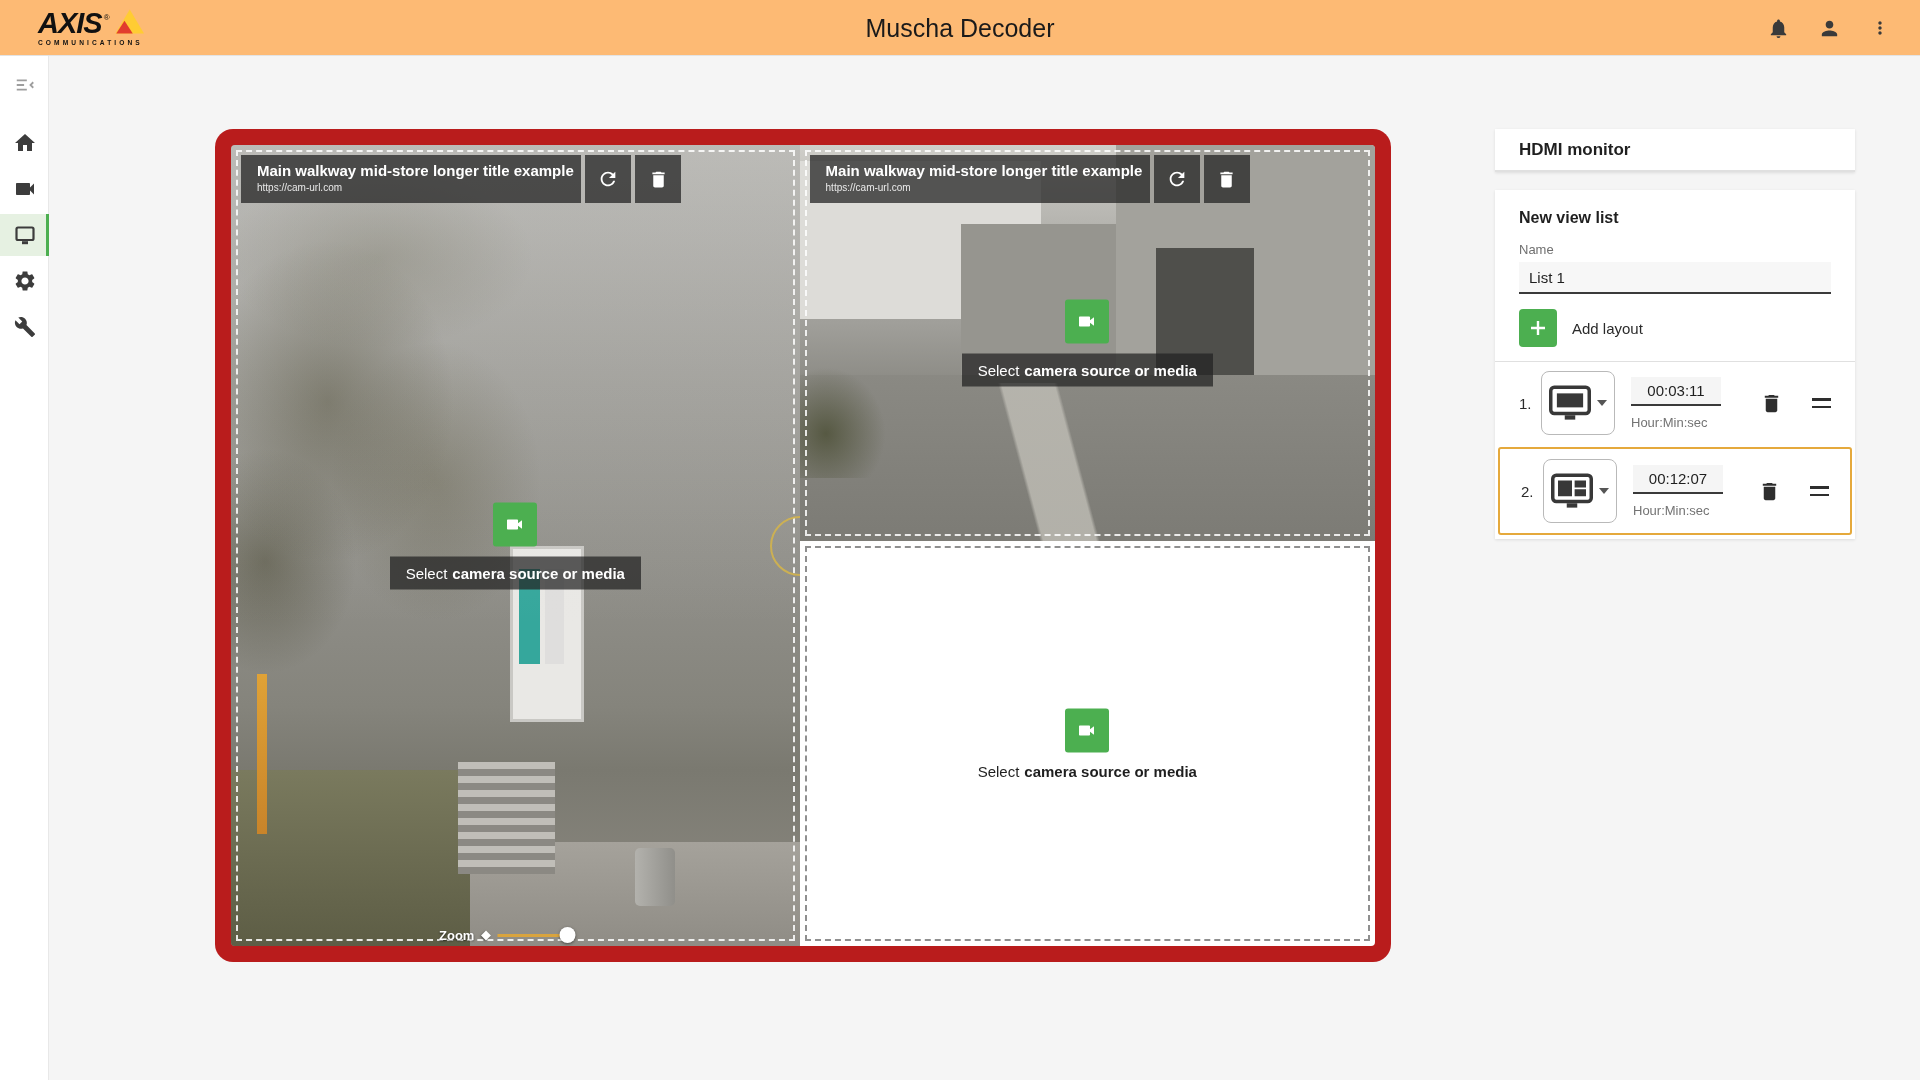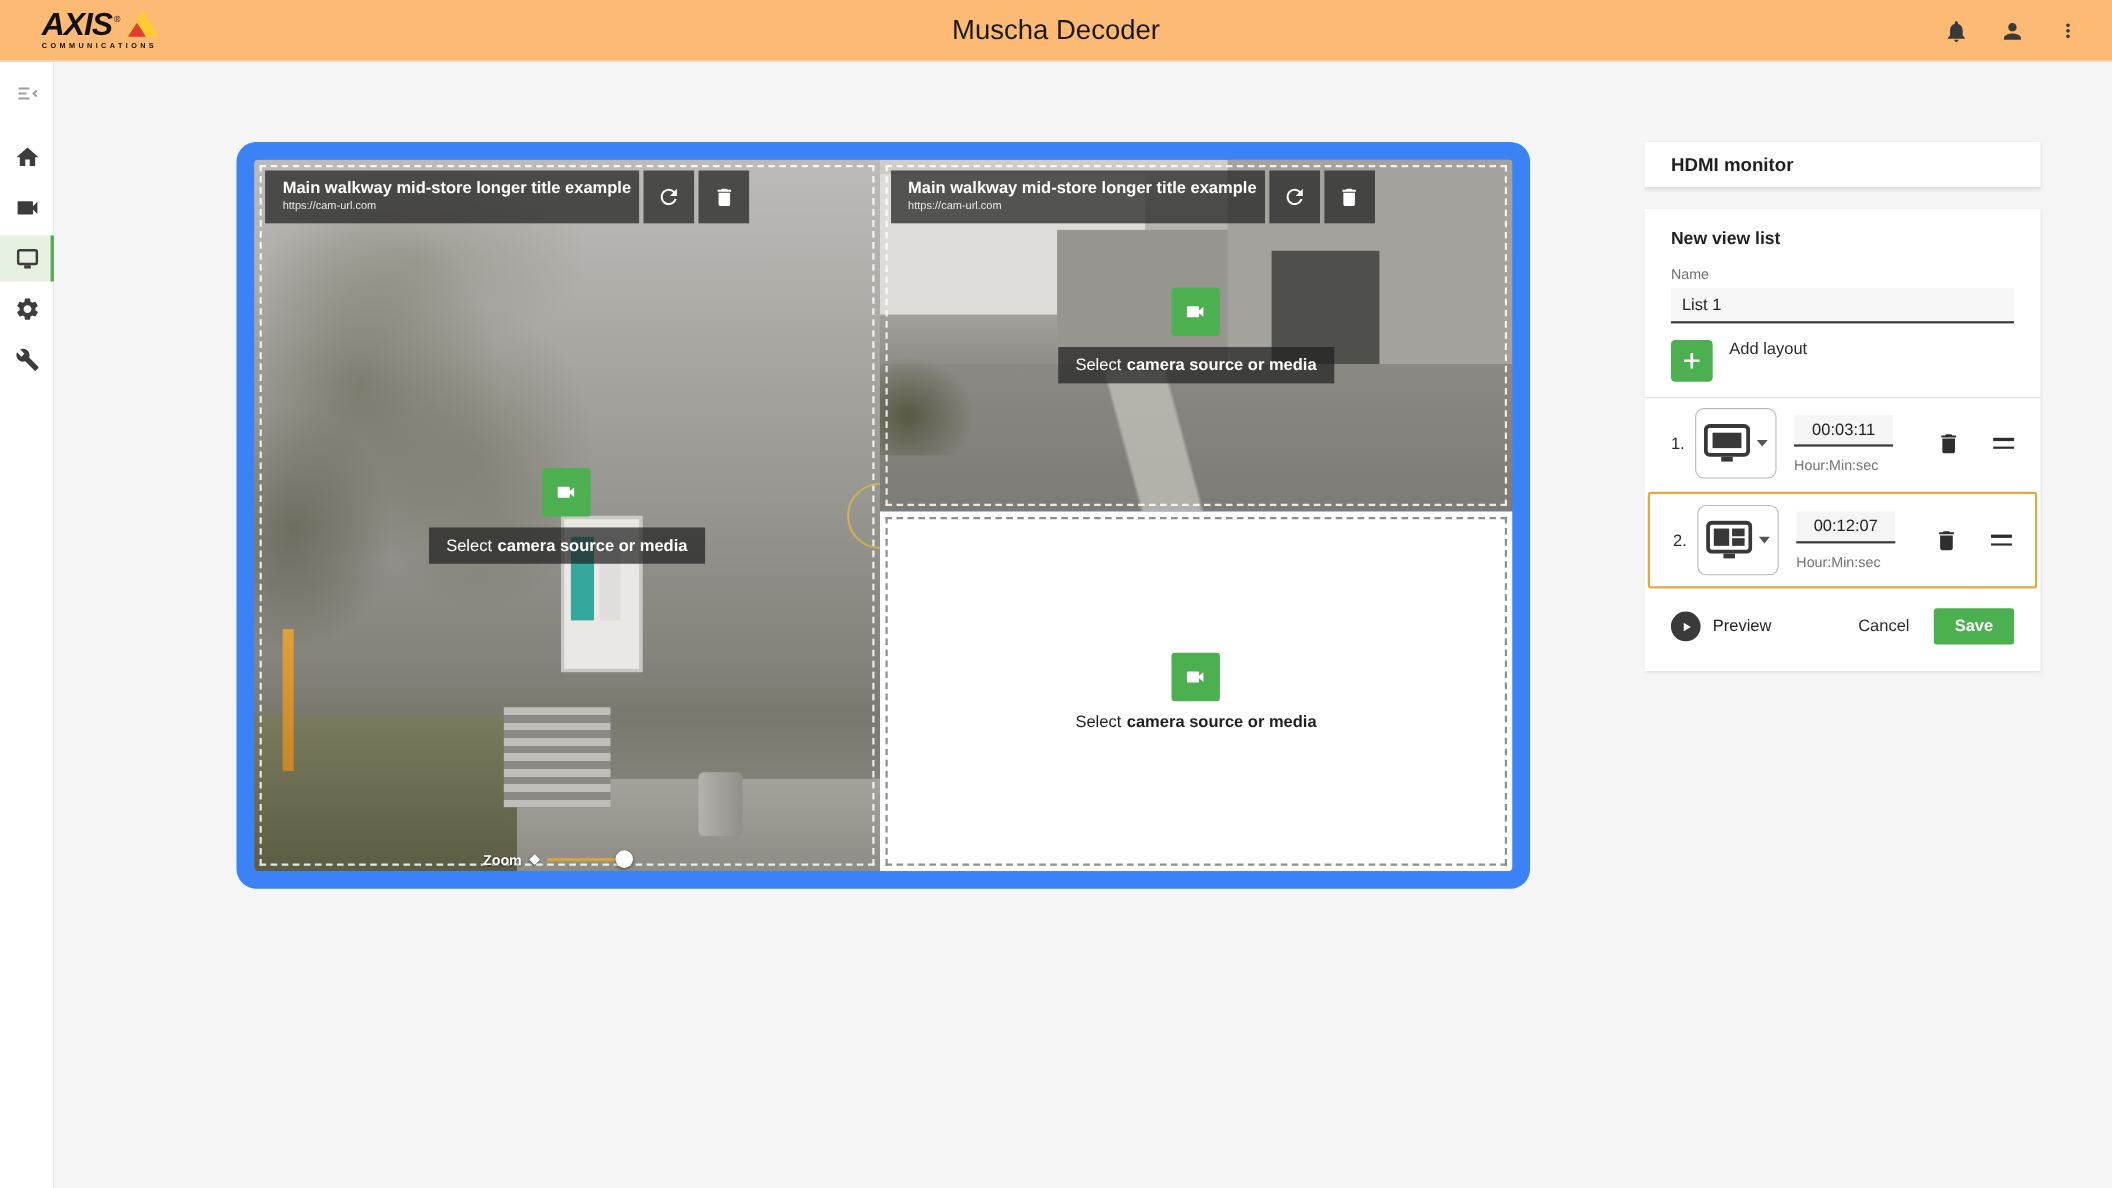--- a/index.html
+++ b/index.html
@@ -23,21 +23,21 @@
   
   .sidebar { position:absolute; left:0; top:0; bottom:0; width:49px; background:#fff; border-right:1px solid #e8e8e8; z-index:40; display:flex; flex-direction:column; align-items:stretch; padding-top:8px; }
   .side-item { width:49px; height:42px; display:flex; align-items:center; justify-content:center; cursor:pointer; margin-bottom:4px; }
   .side-item svg { fill:#3c3c3c; }
   .side-item.stroke svg { fill:none; stroke:#3c3c3c; }
   .side-item.muted svg { fill:none; stroke:#9e9e9e; }
   .side-item.active { background:#e6f1e2; box-shadow:inset -3px 0 0 #4caf50; }
   .side-spacer { height:12px; }
 
   
-  .monitor-frame { position:absolute; left:215px; top:73px; width:1176px; height:679px; background:#3b82f6; border-radius:18px; padding:16px; }
+  .monitor-frame { position:absolute; left:215px; top:73px; width:1176px; height:833px; background:#b91c1c; border-radius:18px; padding:16px; }
   .screen { position:relative; width:100%; height:100%; display:flex; border-radius:4px; overflow:hidden; }
   .pane-left { position:relative; flex:0 0 49.7%; overflow:hidden; }
   .pane-right { position:relative; flex:1; display:flex; flex-direction:column; }
   .pane-top { position:relative; flex:0 0 49.5%; overflow:hidden; }
   .pane-bottom { position:relative; flex:1; background:#fff; }
 
   .dash { position:absolute; inset:5px; border:2px dashed rgba(255,255,255,.85); pointer-events:none; z-index:5; }
   .dash.gray { border-color:#8f8f8f; }
 
   
@@ -101,21 +101,21 @@
   .p-title-row { padding:11px 24px 10px; font-size:17px; font-weight:700; color:#1f1f1f; }
   .divider { height:1px; background:#e0e0e0; }
   .p-desc { padding:11px 24px 13px; font-size:14px; line-height:1.5; color:#6b6b6b; }
   .sleep-row { height:46px; display:flex; align-items:center; justify-content:space-between; padding:0 22px 0 24px; cursor:pointer; }
   .sleep-label { font-size:15px; color:#2b2b2b; }
   .card2 { margin-top:18px; padding-top:19px; padding-bottom:4px; }
   .nvl-title { padding:0 24px; font-size:16px; font-weight:700; color:#1f1f1f; }
   .name-label { padding:0 24px; margin-top:15px; font-size:13px; color:#6f6f6f; }
   .name-input-wrap { margin:5px 24px 0; }
   .name-input { width:100%; height:32px; background:#f7f7f7; border:none; border-bottom:2px solid #3a3a3a; font-size:15px; padding:0 10px; color:#1f1f1f; font-family:"Liberation Sans", sans-serif; }
-  .add-row { margin:15px 24px 0; display:flex; align-items:flex-start; gap:15px; cursor:pointer; }
+  .add-row { margin:15px 24px 0; display:flex; align-items:center; gap:15px; cursor:pointer; }
   .add-tile { width:38px; height:38px; border-radius:4px; background:#4caf50; display:flex; align-items:center; justify-content:center; }
   .add-label { font-size:15px; color:#2b2b2b; }
   .card2 .divider.full { margin-top:14px; }
 
   .vl-row { display:flex; align-items:center; padding:6px 22px 6px 24px; margin-top:3px; }
   .vl-row.selected { border:2px solid #e5a93c; border-radius:3px; margin:6px 3px 0; padding:10px 19px 10px 21px; }
   .vl-index { font-size:15px; color:#2b2b2b; width:20px; }
   .layout-dd { width:74px; height:64px; border:1px solid #b9b9b9; border-radius:8px; background:#fff; display:flex; align-items:center; justify-content:center; gap:6px; cursor:pointer; margin-left:2px; }
   .caret { width:0; height:0; border-left:5px solid transparent; border-right:5px solid transparent; border-top:6px solid #555; }
   .time-col { margin-left:16px; display:flex; flex-direction:column; }
@@ -396,28 +396,16 @@
           <svg width="23" height="23" viewBox="0 0 24 24">
               <path d="M6 19c0 1.1.9 2 2 2h8c1.1 0 2-.9 2-2V7H6v12zM19 4h-3.5l-1-1h-5l-1 1H5v2h14V4z"></path>
             </svg>
         </span>
         <span class="vl-handle">
             <i></i>
             <i></i>
           </span>
       </div>
 
-      <div class="panel-footer">
-        <div class="preview-btn">
-          <span class="play-circle">
-            <svg width="14" height="14" viewBox="0 0 24 24" fill="#fff">
-                <polygon points="8,5.5 8,18.5 19,12"></polygon>
-              </svg>
-          </span>
-          <span class="preview-label">Preview</span>
-        </div>
-        <span class="cancel-btn">Cancel</span>
-        <button class="save-btn">Save</button>
-      </div>
     </div>
 
   </aside>
 </div>
 
 </body></html>

